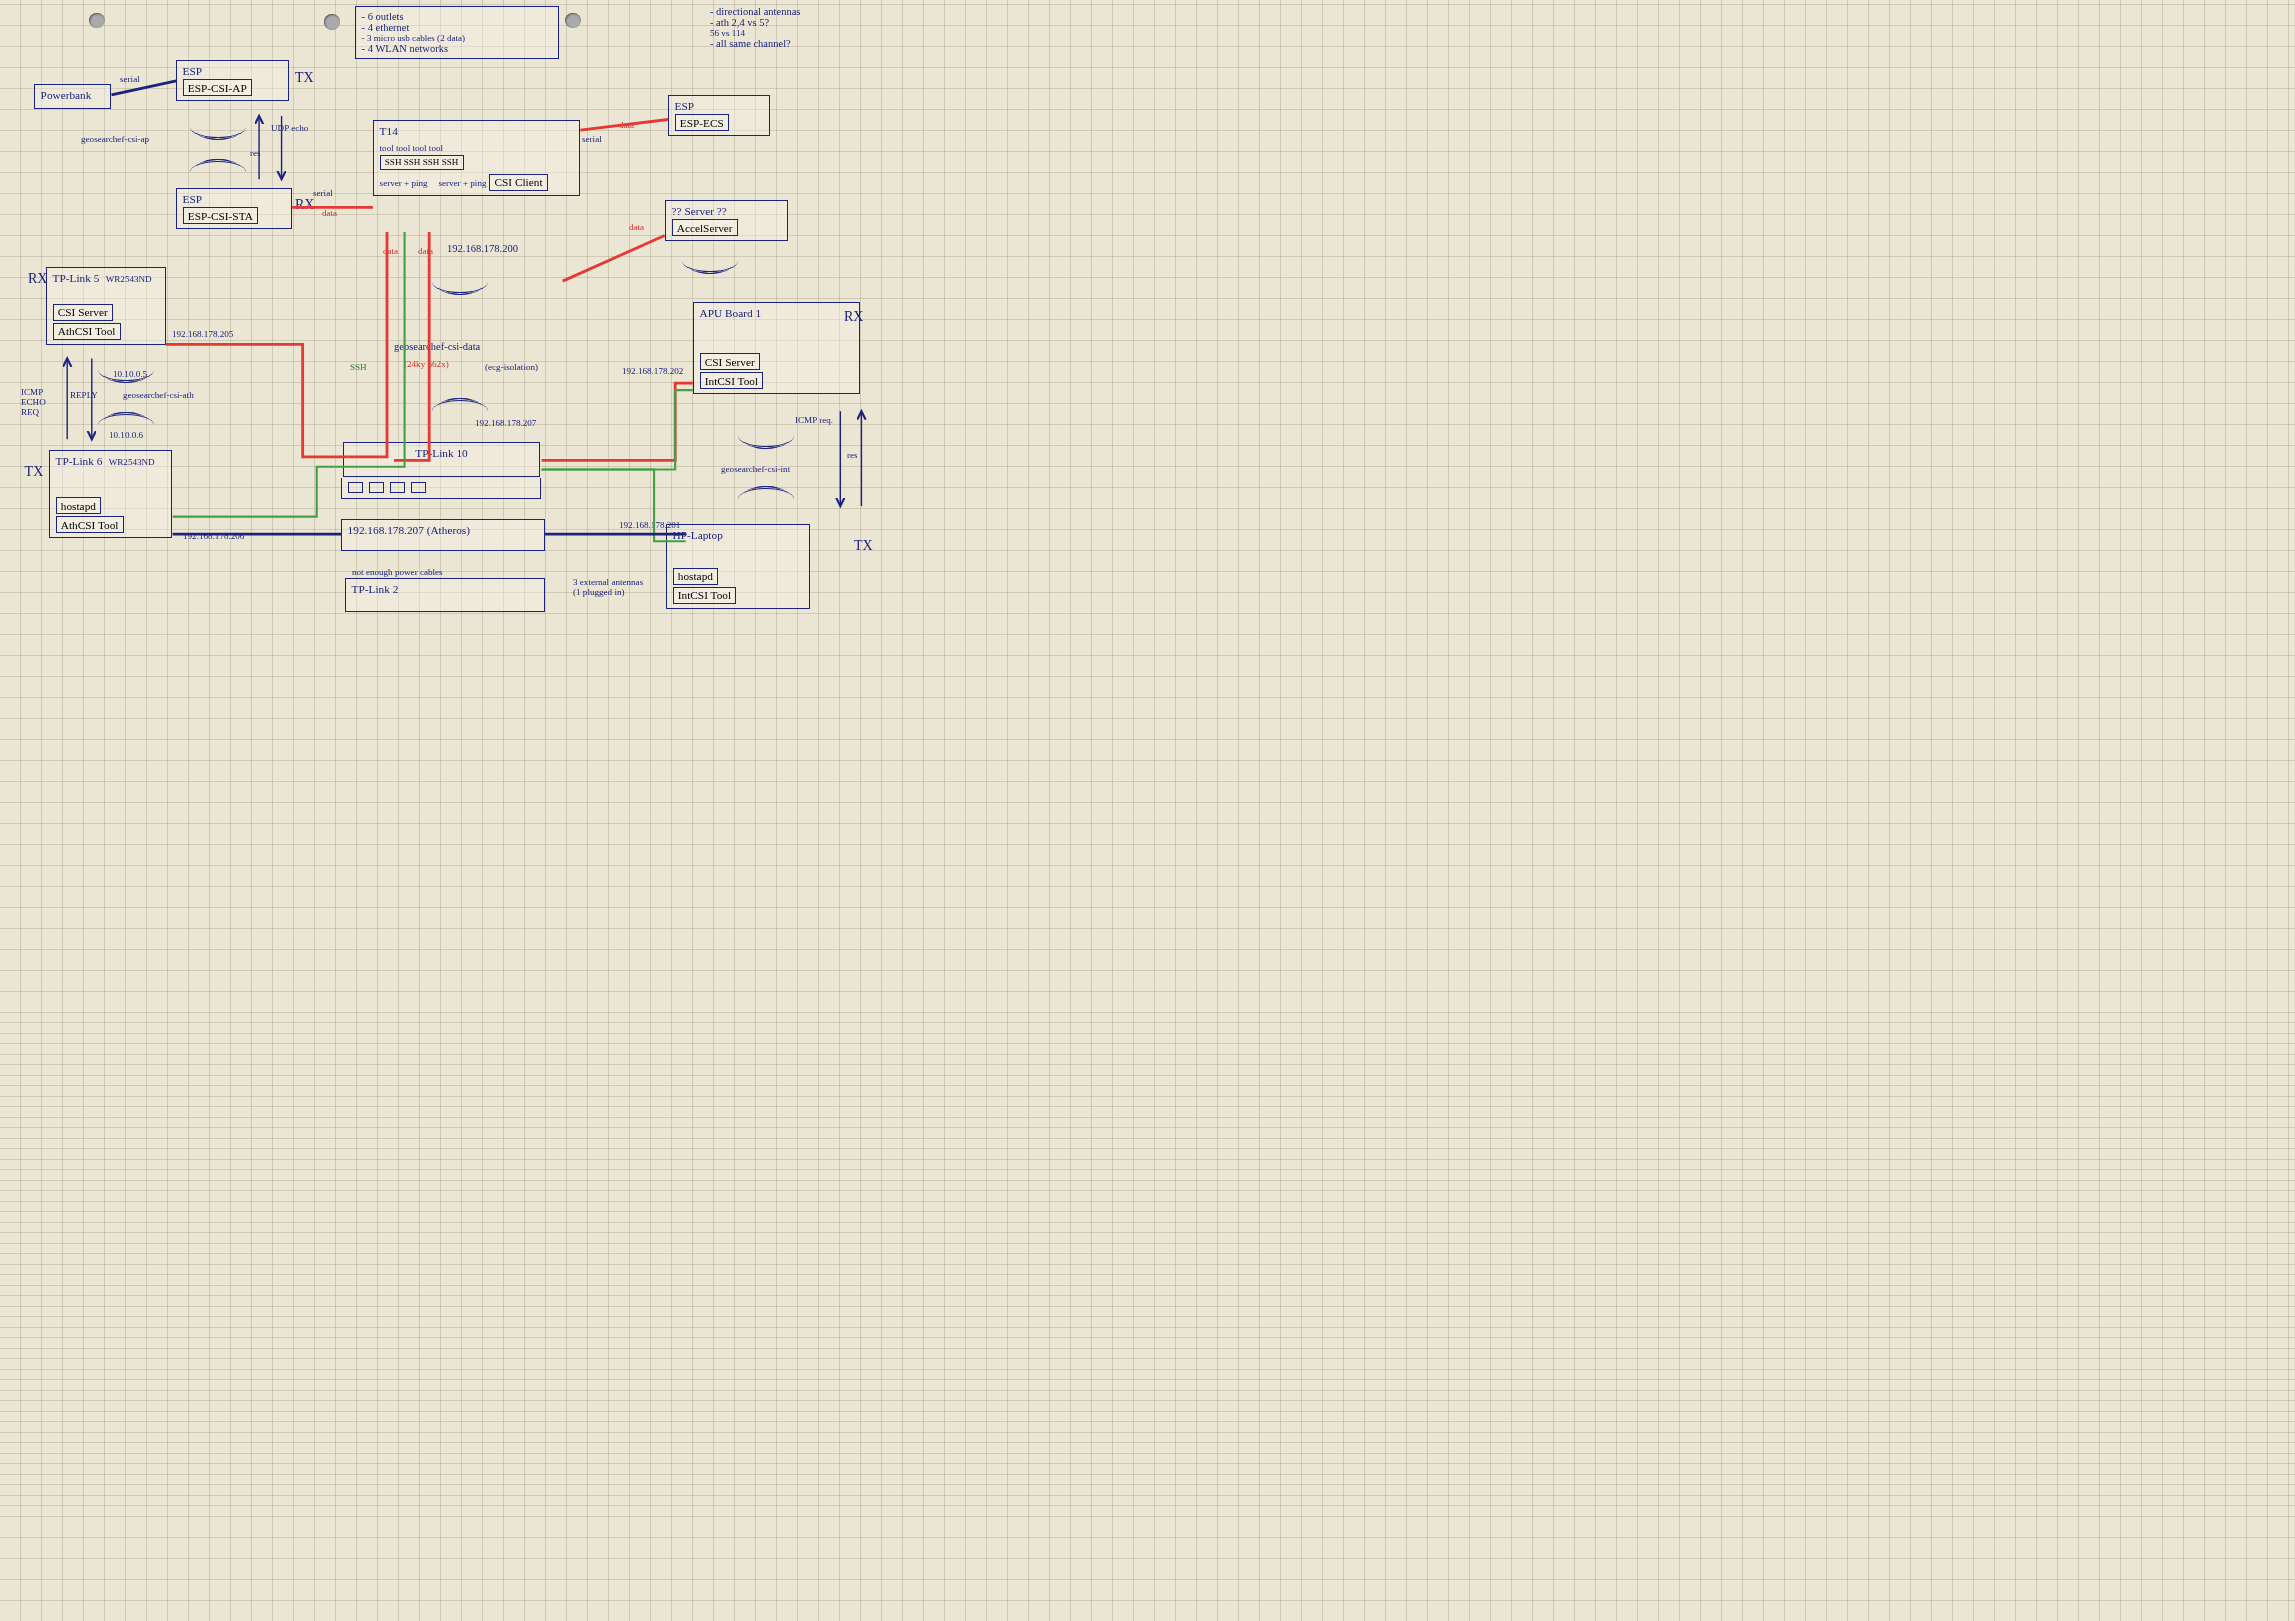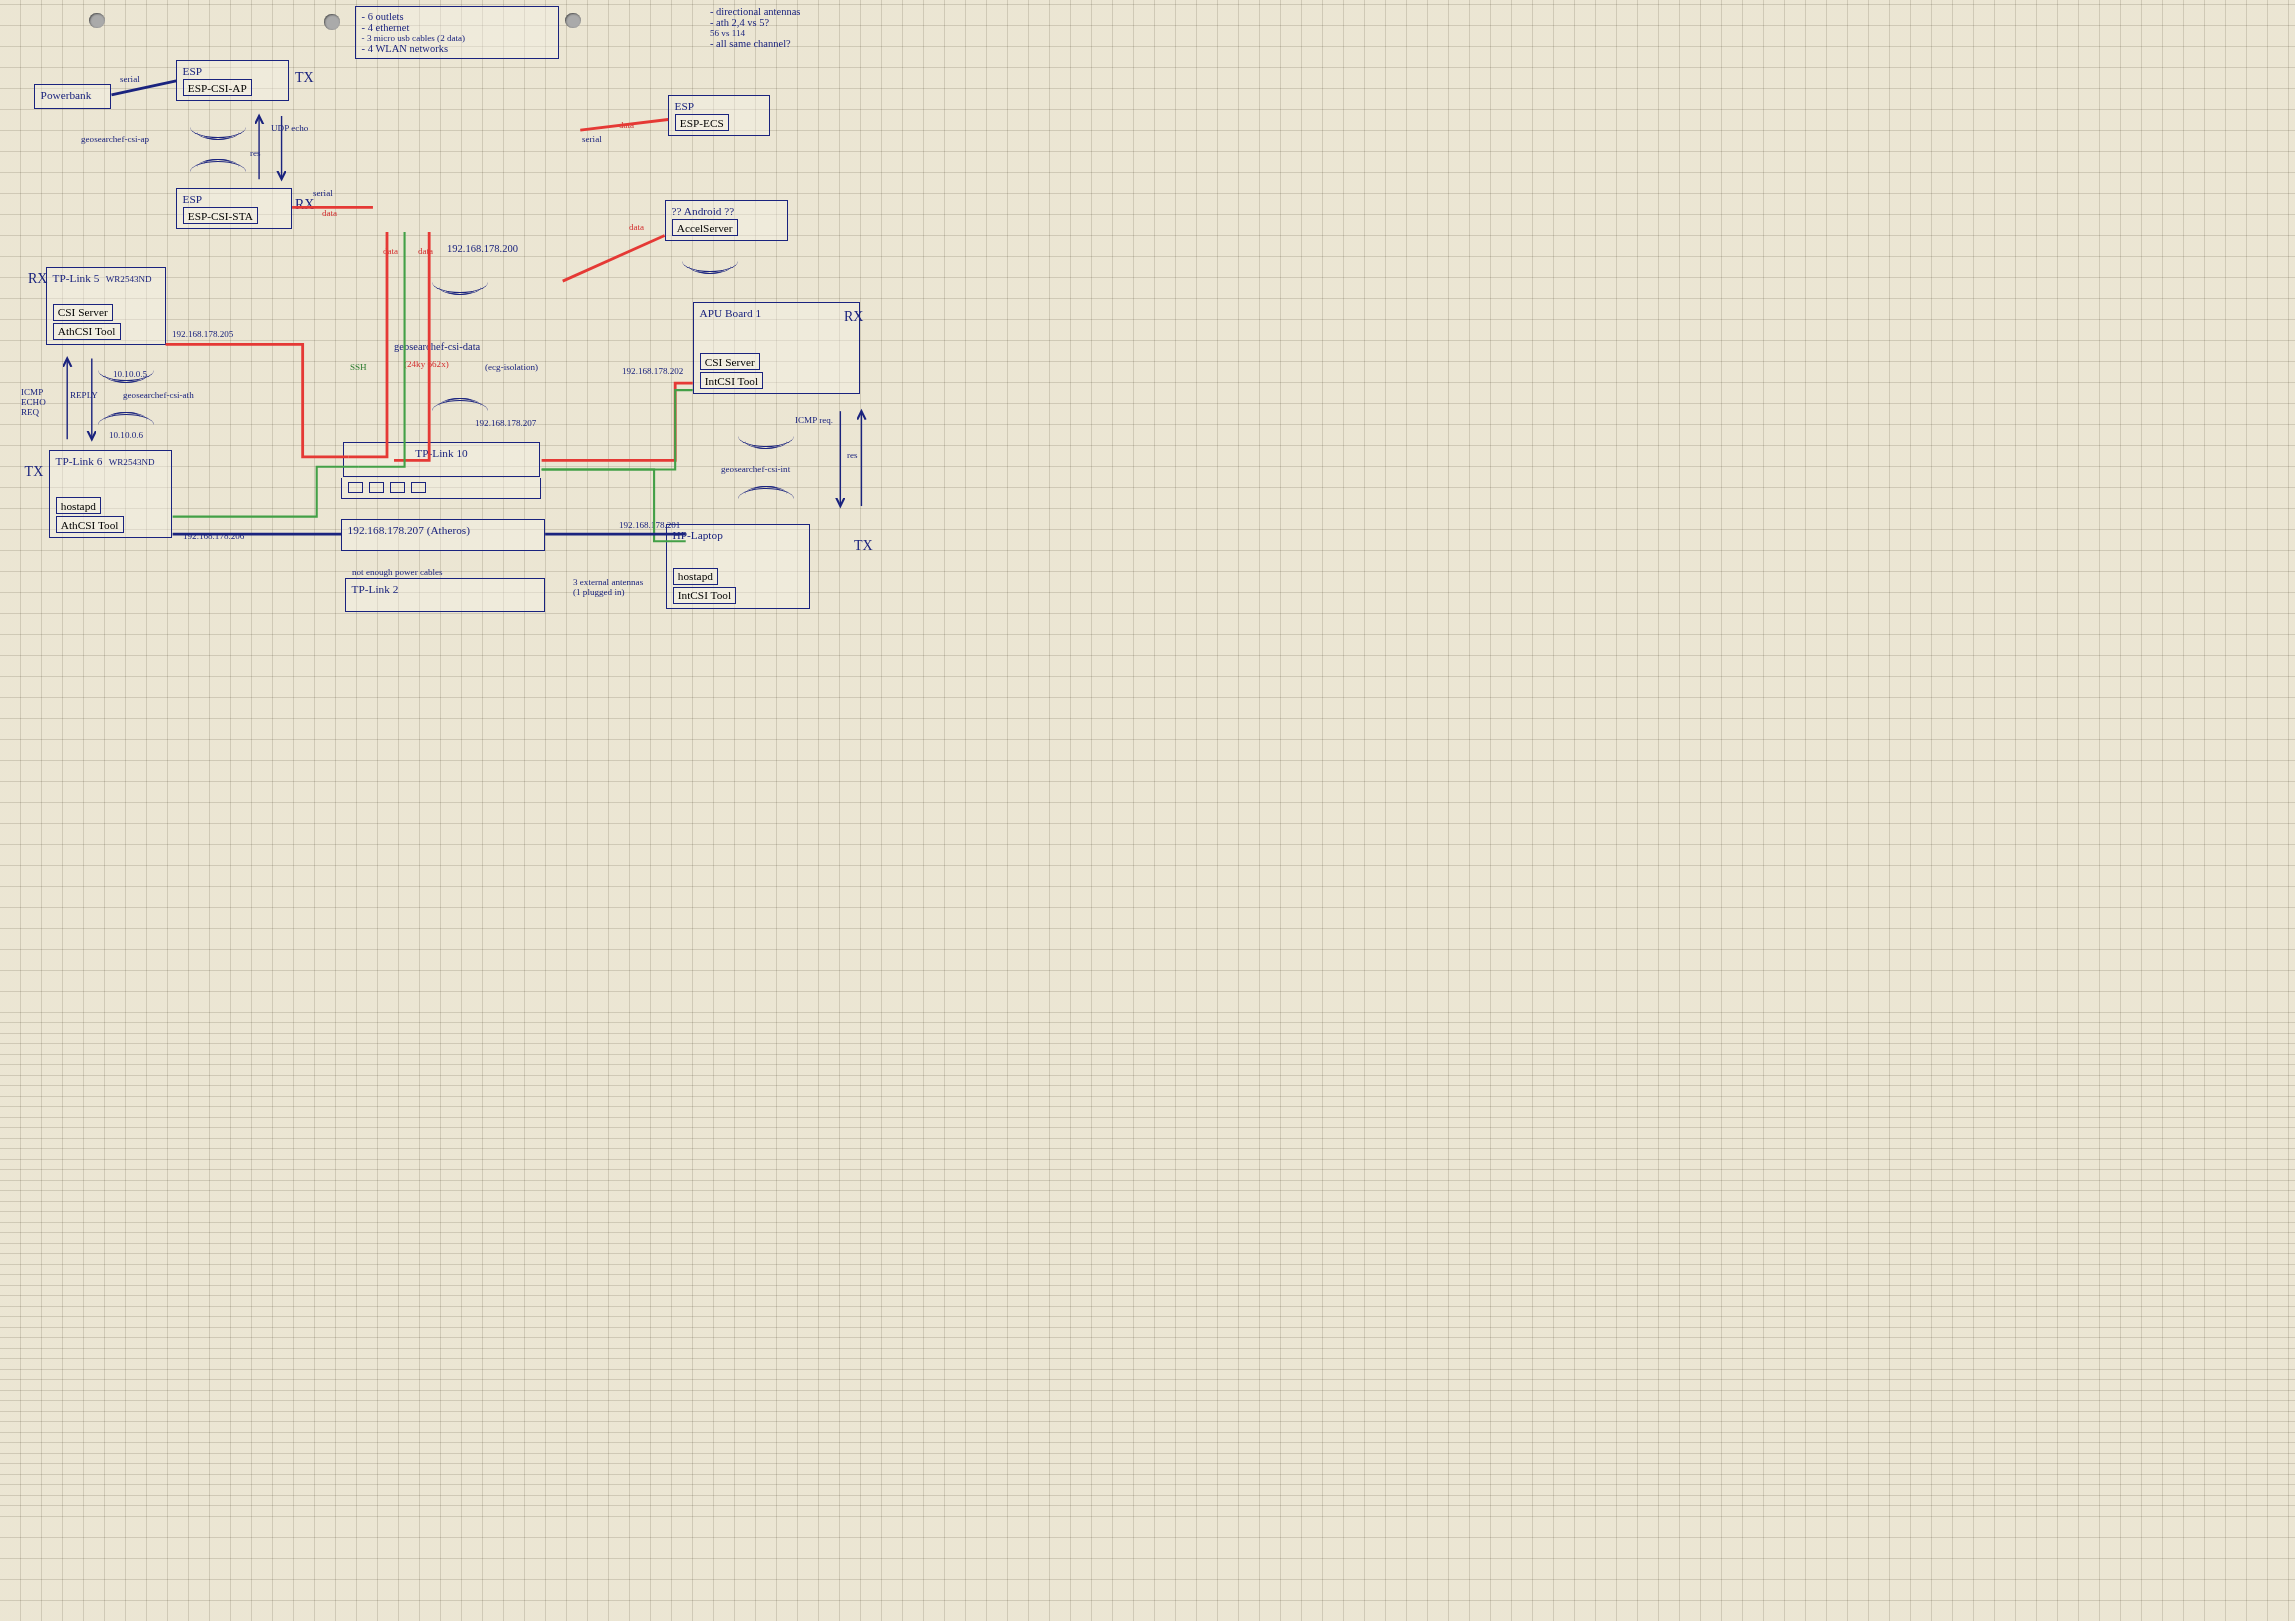--- a/index.html
+++ b/index.html
@@ -73,33 +73,41 @@
   <span class="lbl small" style="left:250px;top:148px">res</span>
 
   <div class="box" style="left:176px;top:188px;width:116px">
     <div class="title">ESP</div>
     <div class="sub">ESP-CSI-STA</div>
   </div>
   <span class="lbl" style="left:295px;top:197px;font-size:14px">RX</span>
   <span class="lbl small" style="left:313px;top:188px">serial</span>
   <span class="lbl small red" style="left:322px;top:208px">data</span>
 
+  <div class="box" style="left:373px;top:120px;width:207px">
+    <div class="title" style="margin-bottom:5.6px">T14</div>
+    <div class="lbl small" style="position:static">tool tool tool tool</div>
+    <div class="sub small">SSH SSH SSH SSH</div><br>
+    <span class="lbl small" style="position:static;display:inline-block;width:56px">server + ping</span>
+    <span class="lbl small" style="position:static;display:inline-block">server + ping</span>
+    <div class="sub" style="margin-top:4.2px">CSI Client</div>
+  </div>
   <span class="lbl" style="left:447px;top:243px">192.168.178.200</span>
   <span class="lbl small" style="left:582px;top:134px">serial</span>
   <span class="lbl small red" style="left:383px;top:246px">data</span>
   <span class="lbl small red" style="left:418px;top:246px">data</span>
 
   <div class="box" style="left:668px;top:95px;width:102px">
     <div class="title">ESP</div>
     <div class="sub">ESP-ECS</div>
   </div>
   <span class="lbl small red" style="left:619px;top:120px">data</span>
 
   <div class="box" style="left:665px;top:200px;width:123px">
-    <div class="title">?? Android ??</div>
+    <div class="title">?? Server ??</div>
     <div class="sub">AccelServer</div>
   </div>
   <span class="lbl small red" style="left:629px;top:222px">data</span>
   <div class="wifi" style="left:682px;top:250px">
       <span></span>
     </div>
 
   <div class="box" style="left:46px;top:267px;width:120px">
     <div class="title" style="display:inline">TP-Link 5</div>
     <span class="lbl small" style="position:static;margin-left:3.5px">WR2543ND</span>

